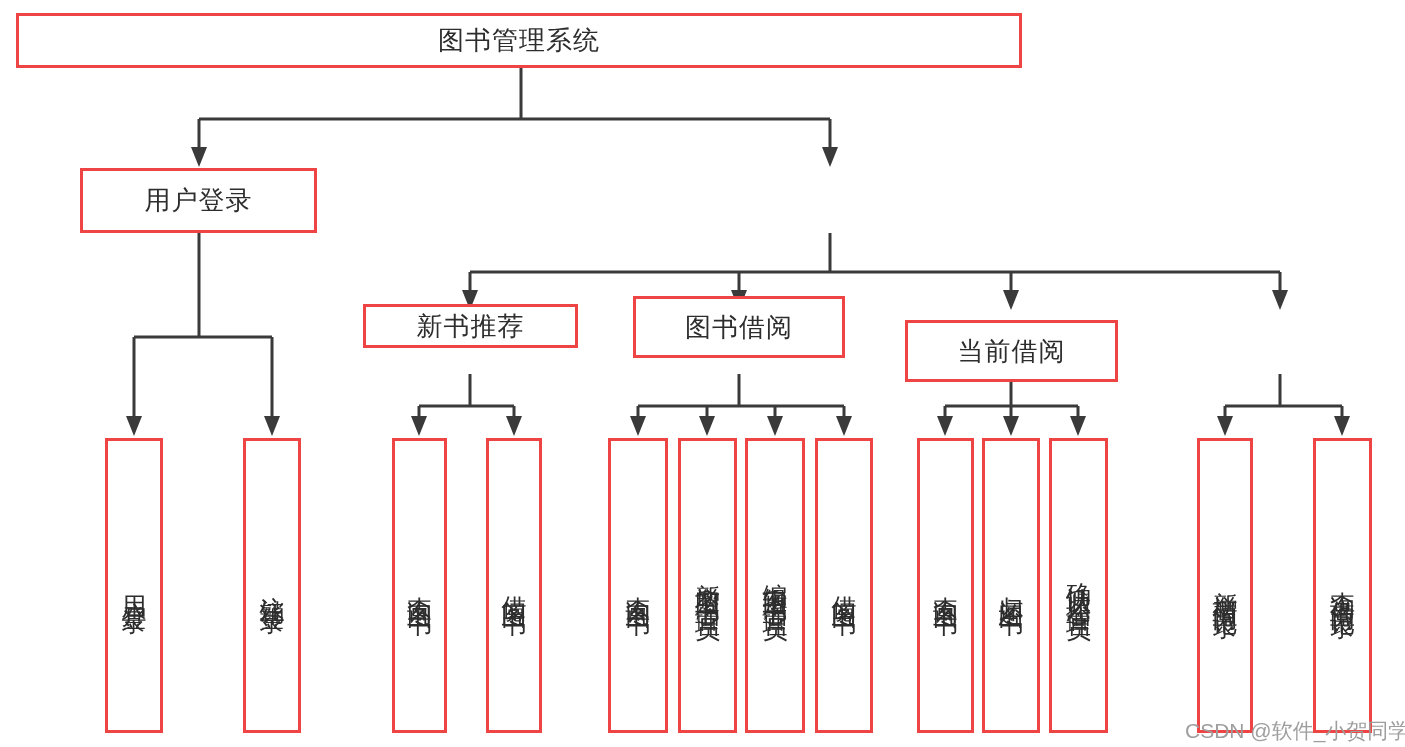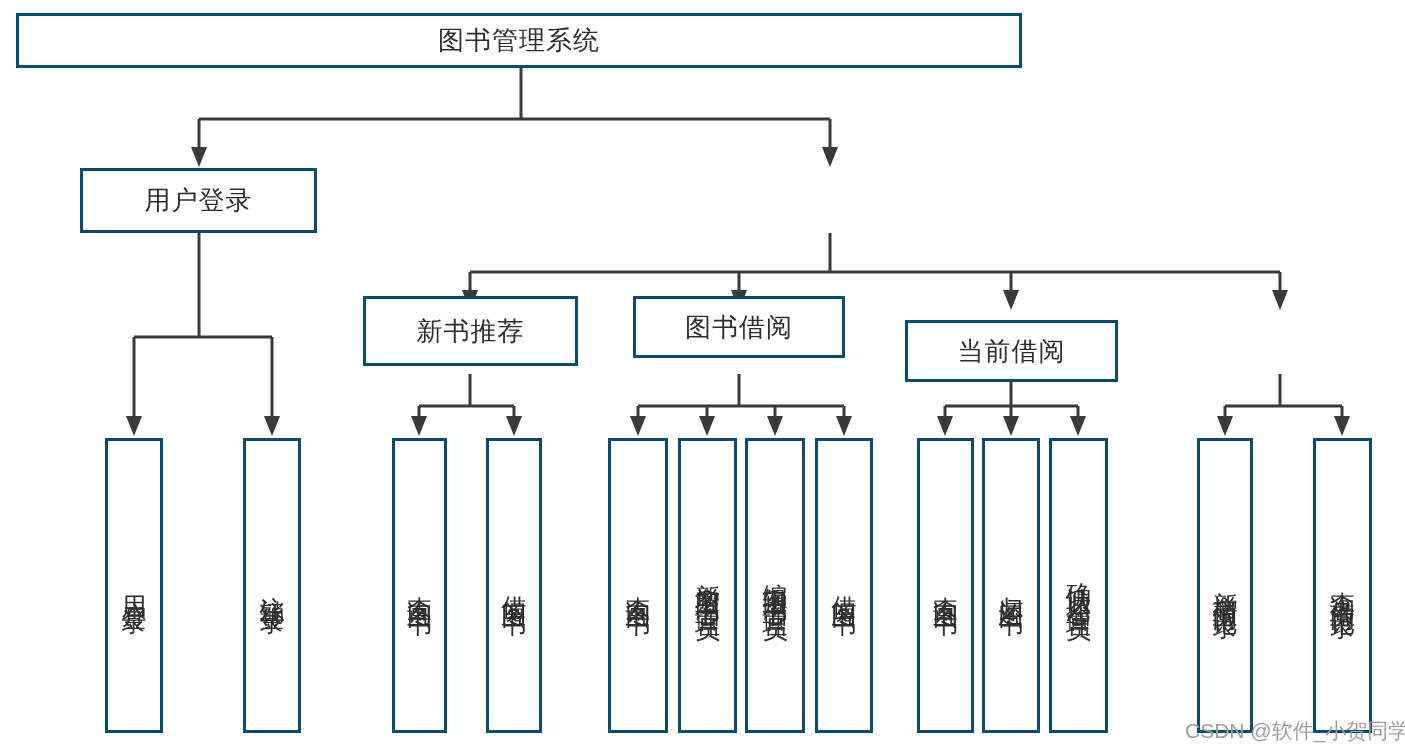--- a/index.html
+++ b/index.html
@@ -19,21 +19,21 @@
     position: absolute;
     left: 0;
     top: 0;
     width: 1405px;
     height: 747px;
     pointer-events: none;
   }
   .box {
     position: absolute;
     box-sizing: border-box;
-    border: 3px solid #0c4a6e;
+    border: 3px solid #ef4444;
     background: #ffffff;
     display: flex;
     align-items: center;
     justify-content: center;
     color: #2d2d2d;
     z-index: 1;
   }
   .hlabel {
     font-size: 26px;
     letter-spacing: 1px;
@@ -81,21 +81,21 @@
       M767 416 L783 416 L775 436 Z  M836 416 L852 416 L844 436 Z
       M937 416 L953 416 L945 436 Z  M1003 416 L1019 416 L1011 436 Z
       M1070 416 L1086 416 L1078 436 Z
       M1217 416 L1233 416 L1225 436 Z  M1334 416 L1350 416 L1342 436 Z"></path>
   </svg>
 
   <div class="box hlabel" style="left:16px;top:13px;width:1006px;height:55px">图书管理系统</div>
 
   <div class="box hlabel" style="left:80px;top:168px;width:237px;height:65px">用户登录</div>
 
-  <div class="box hlabel" style="left:363px;top:296px;width:215px;height:70px">新书推荐</div>
+  <div class="box hlabel" style="left:363px;top:304px;width:215px;height:44px">新书推荐</div>
   <div class="box hlabel" style="left:633px;top:296px;width:212px;height:62px">图书借阅</div>
   <div class="box hlabel" style="left:905px;top:320px;width:213px;height:62px">当前借阅</div>
 
   <div class="box" style="left:105px;top:438px;width:58px;height:295px">
     <span class="vtext">用户登录</span>
   </div>
   <div class="box" style="left:243px;top:438px;width:58px;height:295px">
     <span class="vtext">注销登录</span>
   </div>
 

